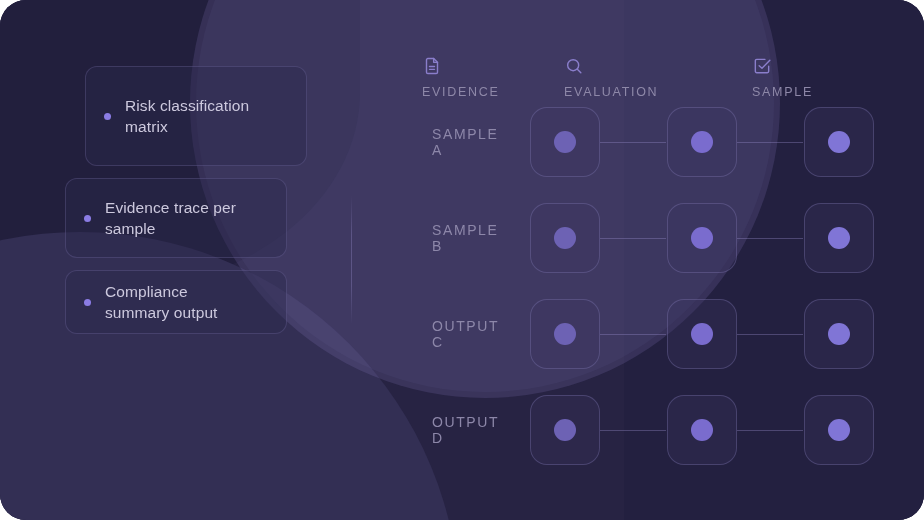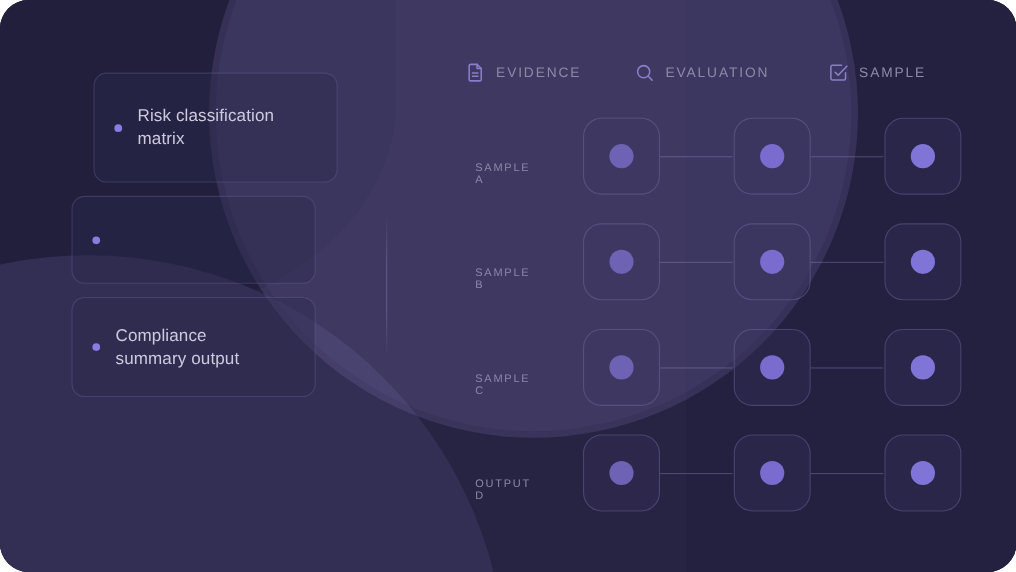--- a/index.html
+++ b/index.html
@@ -100,21 +100,21 @@
     border: 1px solid rgba(150, 140, 205, 0.22);
     background: rgba(44, 40, 76, 0.42);
     display: flex;
     align-items: center;
     padding: 0 16px 0 18px;
     margin-bottom: 12px;
   }
   .feature-card.h1 { height: 80px; }
   .feature-card.h2 { height: 100px; margin-left: 20px; }
   .feature-card.h3 { height: 80px; }
-  .feature-card.h4 { height: 91px; }
+  .feature-card.h4 { height: 64px; }
 
   .bullet {
     flex: 0 0 auto;
     width: 7px;
     height: 7px;
     border-radius: 50%;
     background: #8b7ce4;
     margin-right: 14px;
   }
   .feature-label {
@@ -151,54 +151,54 @@
   .col-headers {
     position: absolute;
     top: 0;
     left: 0;
     width: 480px;
     height: 40px;
   }
   .col-header {
     position: absolute;
     display: flex;
-    align-items: center;
+    align-items: flex-start;
     gap: 9px;
     top: 6px;
+    flex-direction: column;
   }
   .col-header .hicon {
     display: block;
     width: 20px;
     height: 20px;
     color: #8a7ecb;
   }
   .col-header .hlabel {
     color: #8e88a8;
     font-size: 12.5px;
     letter-spacing: 1.7px;
     font-weight: 400;
   }
   .ch-evidence   { left: 12px; }
-  .ch-evaluation { left: 166px; }
+  .ch-evaluation { left: 154px; }
   .ch-output     { left: 342px; }
 
   .rows { position: absolute; top: 44px; left: 0; }
   .row {
     position: relative;
     height: 96px;
   }
   .row-label {
     position: absolute;
     left: 22px;
     top: 50%;
     transform: translateY(-50%);
     color: #8d87a9;
-    font-size: 10px;
+    font-size: 14px;
     letter-spacing: 1.6px;
-    margin-top: 16px;
   }
   .cell {
     position: absolute;
     top: 50%;
     transform: translateY(-50%);
     width: 68px;
     height: 68px;
     border-radius: 17px;
     border: 1px solid rgba(152, 142, 208, 0.28);
     background: rgba(58, 53, 95, 0.30);
@@ -245,20 +245,21 @@
     <div class="sidebar">
 
 
       <div class="feature-card h2">
         <span class="bullet"></span>
         <span class="feature-label">Risk classification matrix</span>
       </div>
 
       <div class="feature-card h3">
         <span class="bullet"></span>
+        <span class="feature-label">Evidence trace per sample</span>
       </div>
 
       <div class="feature-card h4">
         <span class="bullet"></span>
         <span class="feature-label">Compliance summary output</span>
       </div>
 
     </div>
 
     <div class="divider"></div>
@@ -321,21 +322,21 @@
             </div>
           <div class="cell c1">
               <span class="dot"></span>
             </div>
           <div class="cell c2">
               <span class="dot"></span>
             </div>
         </div>
 
         <div class="row">
-          <span class="row-label">SAMPLE C</span>
+          <span class="row-label">OUTPUT C</span>
           <span class="connector k0"></span>
           <span class="connector k1"></span>
           <div class="cell c0">
               <span class="dot"></span>
             </div>
           <div class="cell c1">
               <span class="dot"></span>
             </div>
           <div class="cell c2">
               <span class="dot"></span>

